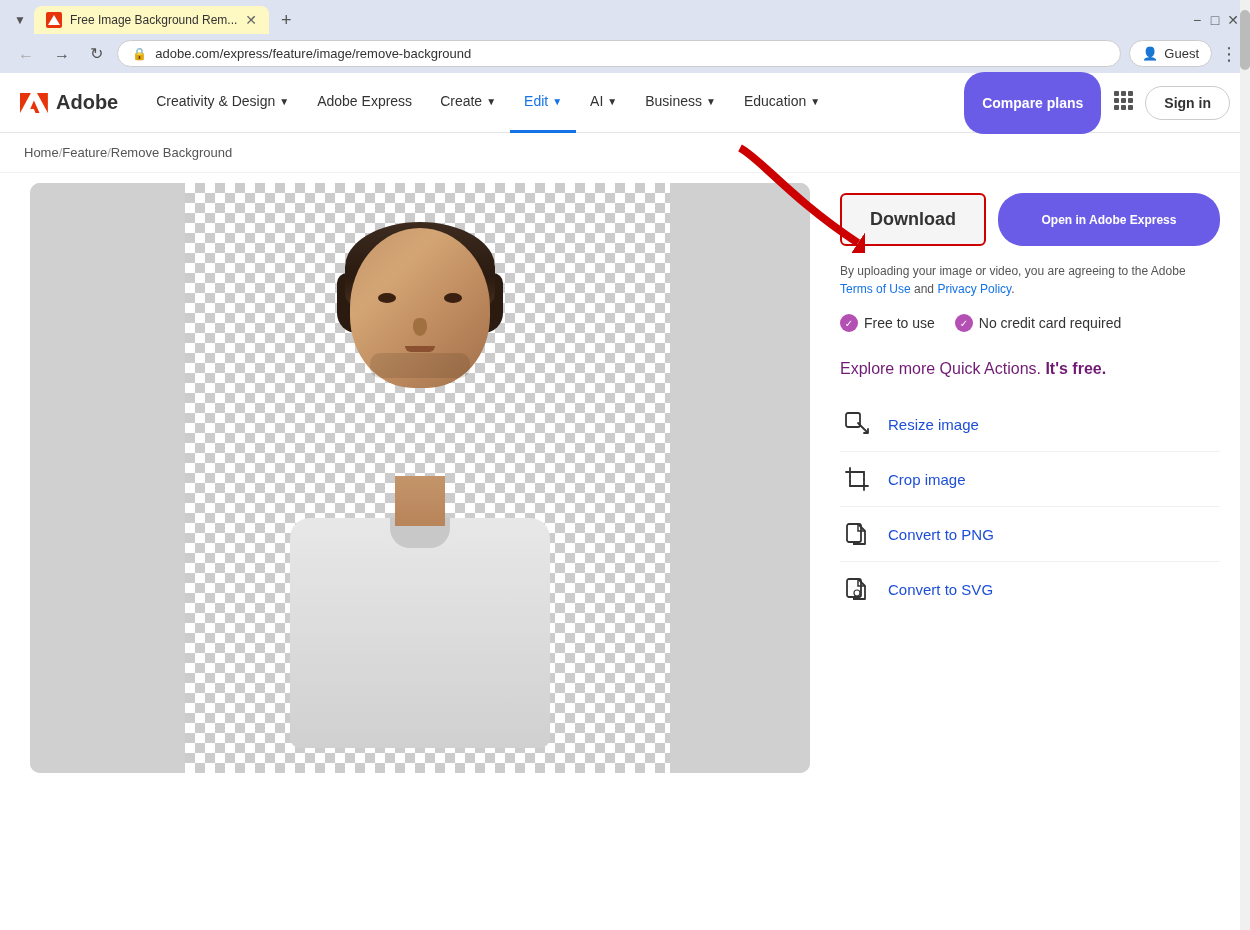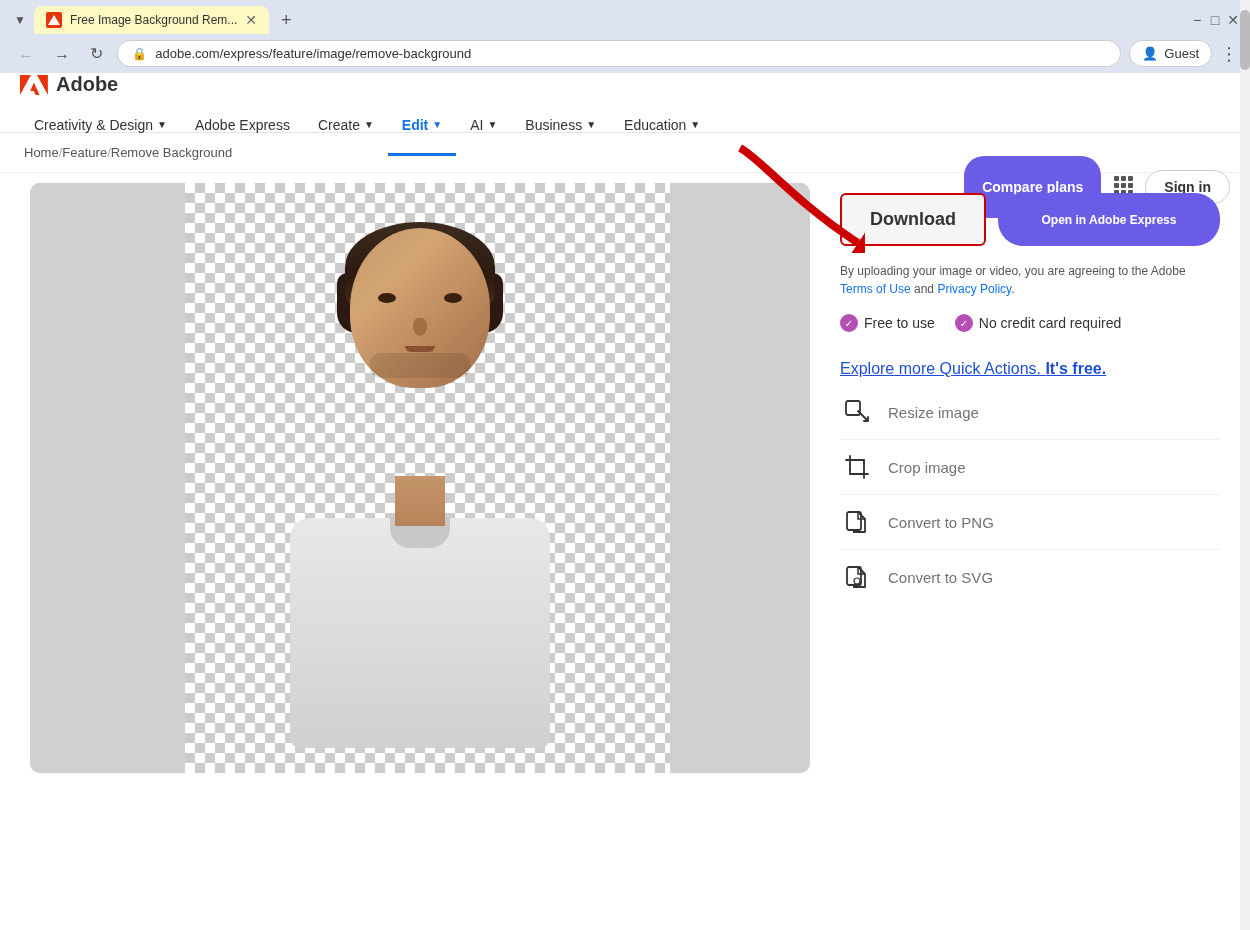--- a/index.html
+++ b/index.html
@@ -23,27 +23,27 @@
     .browser-address-bar { flex: 1; background: white; border: 1px solid #ccc; border-radius: 20px; padding: 5px 14px; font-size: 13px; color: #333; display: flex; align-items: center; gap: 8px; }
     .browser-address-lock { color: #555; font-size: 12px; }
     .browser-address-text { flex: 1; }
     .browser-guest-btn { background: white; border: 1px solid #ccc; border-radius: 20px; padding: 5px 12px; display: flex; align-items: center; gap: 6px; font-size: 13px; color: #333; cursor: pointer; }
     .browser-menu-btn { background: none; border: none; color: #555; font-size: 18px; cursor: pointer; }
 
     
     .page-wrapper { background: white; width: 1250px; min-height: 860px; }
 
     
-    .top-nav { background: white; border-bottom: 1px solid #e5e5e5; display: flex; align-items: flex-start; padding: 0 20px; height: 60px; gap: 0; flex-direction: column; }
+    .top-nav { background: white; border-bottom: 1px solid #e5e5e5; display: flex; align-items: center; padding: 0 20px; height: 60px; gap: 0; }
     .adobe-logo { display: flex; align-items: center; gap: 8px; margin-right: 24px; }
     .adobe-logo-icon { width: 28px; height: 22px; }
     .adobe-logo-text { font-size: 20px; font-weight: 700; color: #333; }
     .nav-items { display: flex; align-items: center; gap: 0; flex: 1; }
     .nav-item { padding: 0 14px; height: 60px; display: flex; align-items: center; gap: 4px; font-size: 14px; color: #333; cursor: pointer; border-bottom: 3px solid transparent; }
-    .nav-item.active { border-bottom: 3px solid #1473e6; color: #1473e6; font-weight: 700; }
+    .nav-item.active { border-bottom: 3px solid #1473e6; color: #1473e6; font-weight: 400; }
     .nav-item-chevron { font-size: 10px; }
     .nav-right { display: flex; align-items: center; gap: 12px; margin-left: auto; }
     .compare-plans-btn { background: #6b5ce7; color: white; border: none; border-radius: 20px; padding: 23px 18px; font-size: 14px; font-weight: 600; cursor: pointer; }
     .apps-grid-btn { background: none; border: none; cursor: pointer; color: #555; font-size: 18px; }
     .sign-in-btn { background: white; border: 1px solid #ccc; border-radius: 20px; padding: 8px 18px; font-size: 14px; font-weight: 600; cursor: pointer; color: #333; }
 
     
     .breadcrumb { padding: 12px 24px; display: flex; align-items: center; font-size: 13px; color: #555; border-bottom: 1px solid #f0f0f0; }
     .breadcrumb a { color: #555; text-decoration: none; cursor: pointer; }
     .breadcrumb-sep { color: #aaa; }
@@ -83,26 +83,26 @@
     .download-btn { background: #f5f5f5; border: 2.5px solid #cc0000; color: #333; border-radius: 6px; padding: 14px 28px; font-size: 18px; font-weight: 600; cursor: pointer; min-width: 140px; }
     .open-express-btn { background: #6b5ce7; color: white; border: none; border-radius: 25px; padding: 14px 24px; font-size: 12px; font-weight: 600; cursor: pointer; flex: 1; }
 
     .terms-text { font-size: 12px; color: #555; margin-bottom: 16px; line-height: 1.5; }
     .terms-text a { color: #1473e6; text-decoration: none; margin-top: 38px; }
 
     .badges { display: flex; align-items: center; gap: 20px; margin-bottom: 28px; }
     .badge { display: flex; align-items: center; gap: 6px; font-size: 14px; font-weight: 500; color: #333; }
     .badge-icon { width: 18px; height: 18px; border-radius: 50%; background: #b44fb4; display: flex; align-items: center; justify-content: center; color: white; font-size: 10px; }
 
-    .quick-actions-title { font-size: 16px; color: #1d4ed8; margin-bottom: 7px; text-decoration: underline; }
+    .quick-actions-title { font-size: 16px; color: #701a75; margin-bottom: 19px; }
     .quick-actions-title strong { font-weight: 700; }
     .quick-action-item { display: flex; align-items: center; gap: 14px; padding: 10px 0; cursor: pointer; border-bottom: 1px solid #f0f0f0; }
     .quick-action-item:last-child { border-bottom: none; }
     .quick-action-icon { width: 34px; height: 34px; display: flex; align-items: center; justify-content: center; }
-    .quick-action-label { font-size: 15px; color: #737373; }
+    .quick-action-label { font-size: 15px; color: #1d4ed8; }
 
     
     .scrollbar { position: fixed; right: 0; top: 0; width: 10px; height: 100%; background: #f0f0f0; }
     .scrollbar-thumb { width: 10px; height: 60px; background: #bbb; border-radius: 5px; margin-top: 10px; }
   </style>
 </head>
 <body>
 
 <div class="browser-chrome">
 

